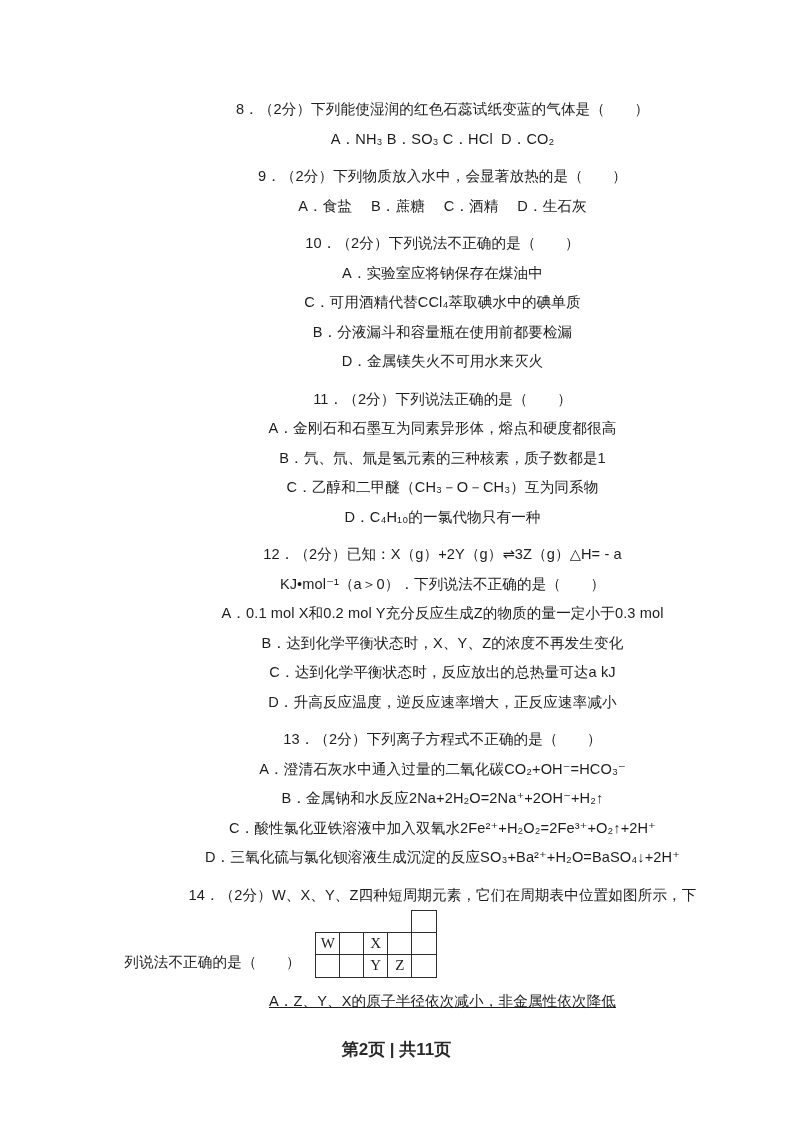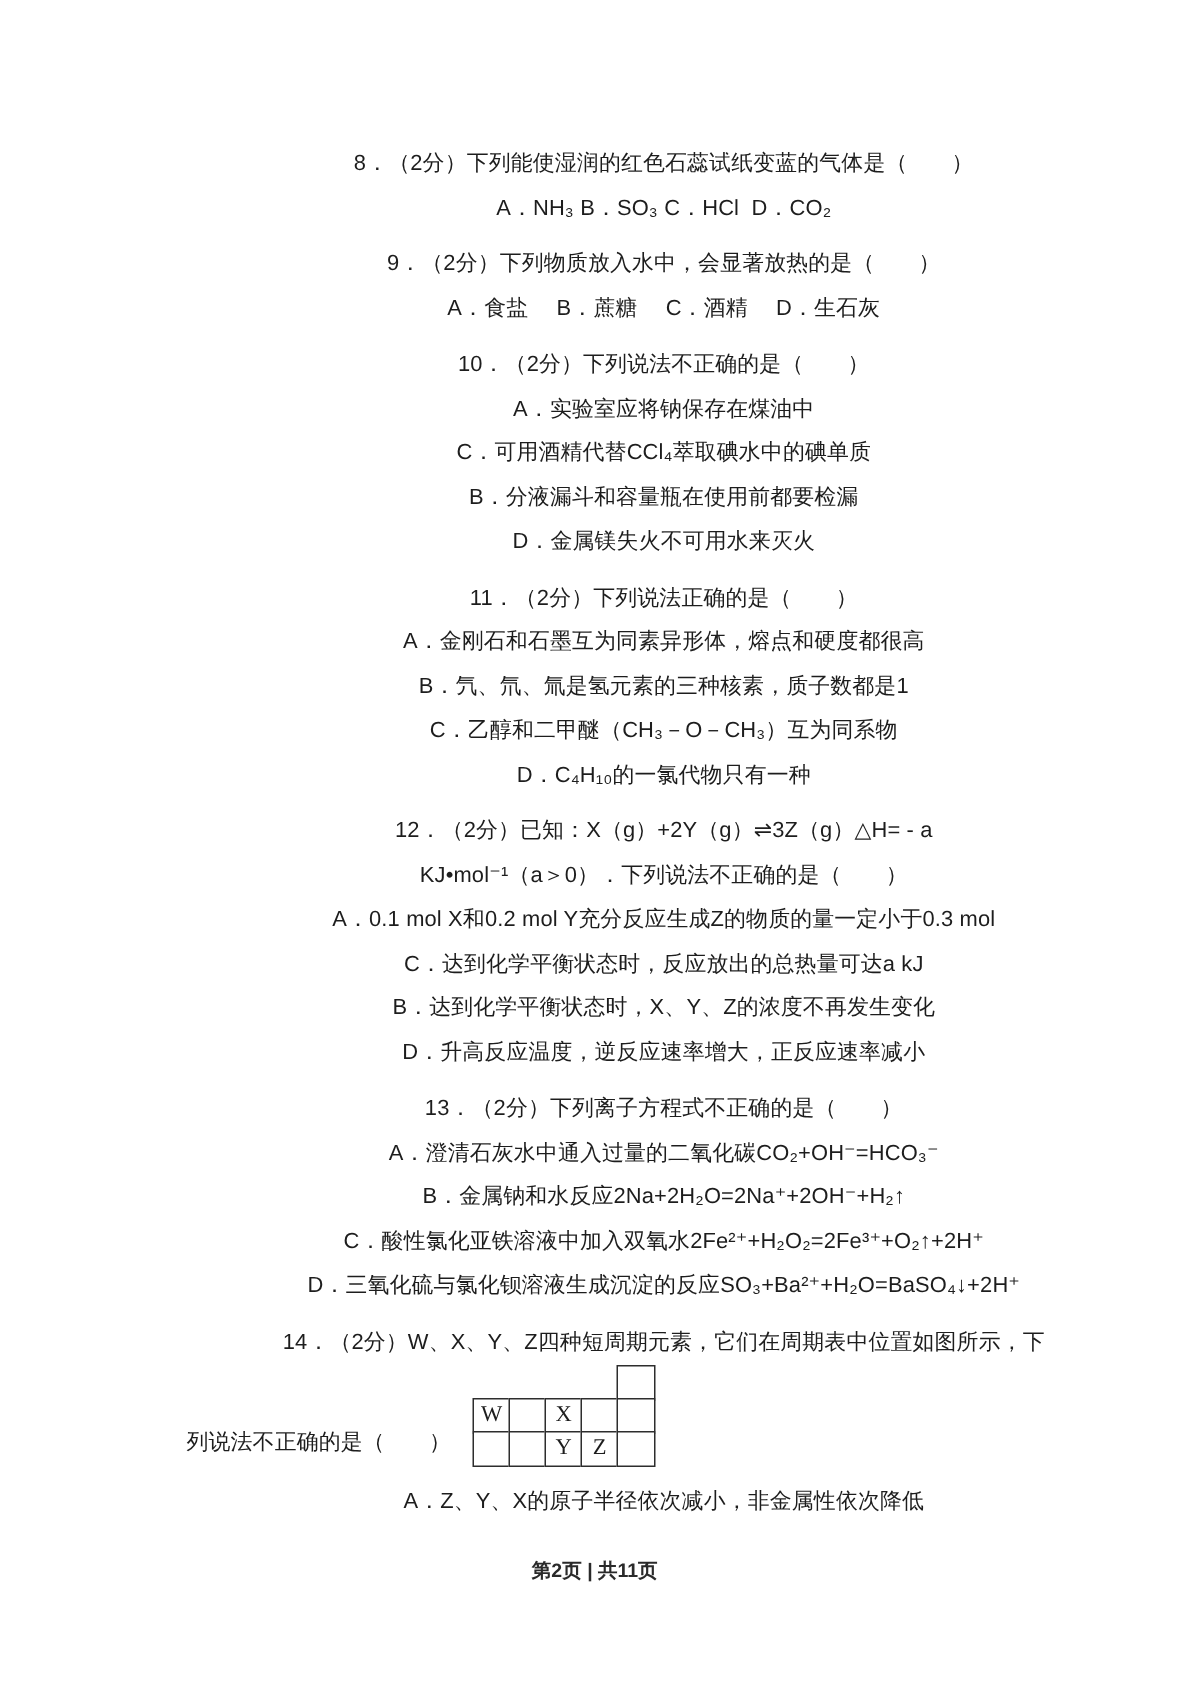--- a/index.html
+++ b/index.html
@@ -13,41 +13,41 @@
   .line{
     white-space:pre;
     font-size:14.6px;
     line-height:29.5px;
     height:29.5px;
     letter-spacing:0.1px;
   }
   
   .q14-row{display:flex;align-items:flex-end;}
   .q14-cont{flex:0 0 auto;width:205px;}
-  .q14-opta{margin-top:9px;}
+  .q14-opta{margin-top:9px;text-decoration:underline;}
   
   .ptable{display:inline-block;}
   .prow{display:flex;}
   .prow + .prow{margin-top:-1.5px;}
   .pcell{
     box-sizing:border-box;
     width:25.5px;height:23.5px;
     border:1.5px solid #2d2d2d;
     background:#ffffff;
     display:flex;align-items:center;justify-content:center;
     font-family:"Liberation Serif","DejaVu Serif",serif;
     font-size:15px;color:#1d1d1d;
   }
   .pcell + .pcell{margin-left:-1.5px;}
   .prow-top{margin-left:96px;}
   
   .footer{
     position:absolute;left:0;top:1038px;width:793px;
     text-align:center;
-    font-size:13px;font-weight:600;color:#2a2a2a;
+    font-size:17px;font-weight:600;color:#2a2a2a;
   }
 </style>
 </head>
 <body>
 
 <main class="content">
 
   <section class="q">
     <div class="line">8．（2分）下列能使湿润的红色石蕊试纸变蓝的气体是（　　）</div>
     <div class="line">A．NH₃ B．SO₃ C．HCl  D．CO₂</div>
@@ -71,22 +71,22 @@
     <div class="line">A．金刚石和石墨互为同素异形体，熔点和硬度都很高</div>
     <div class="line">B．氕、氘、氚是氢元素的三种核素，质子数都是1</div>
     <div class="line">C．乙醇和二甲醚（CH₃－O－CH₃）互为同系物</div>
     <div class="line">D．C₄H₁₀的一氯代物只有一种</div>
   </section>
 
   <section class="q">
     <div class="line">12．（2分）已知：X（g）+2Y（g）⇌3Z（g）△H= - a</div>
     <div class="line">KJ•mol⁻¹（a＞0）．下列说法不正确的是（　　）</div>
     <div class="line">A．0.1 mol X和0.2 mol Y充分反应生成Z的物质的量一定小于0.3 mol</div>
+    <div class="line">B．达到化学平衡状态时，X、Y、Z的浓度不再发生变化</div>
     <div class="line">C．达到化学平衡状态时，反应放出的总热量可达a kJ</div>
-    <div class="line">B．达到化学平衡状态时，X、Y、Z的浓度不再发生变化</div>
     <div class="line">D．升高反应温度，逆反应速率增大，正反应速率减小</div>
   </section>
 
   <section class="q">
     <div class="line">13．（2分）下列离子方程式不正确的是（　　）</div>
     <div class="line">A．澄清石灰水中通入过量的二氧化碳CO₂+OH⁻=HCO₃⁻</div>
     <div class="line">B．金属钠和水反应2Na+2H₂O=2Na⁺+2OH⁻+H₂↑</div>
     <div class="line">C．酸性氯化亚铁溶液中加入双氧水2Fe²⁺+H₂O₂=2Fe³⁺+O₂↑+2H⁺</div>
     <div class="line">D．三氧化硫与氯化钡溶液生成沉淀的反应SO₃+Ba²⁺+H₂O=BaSO₄↓+2H⁺</div>
   </section>

